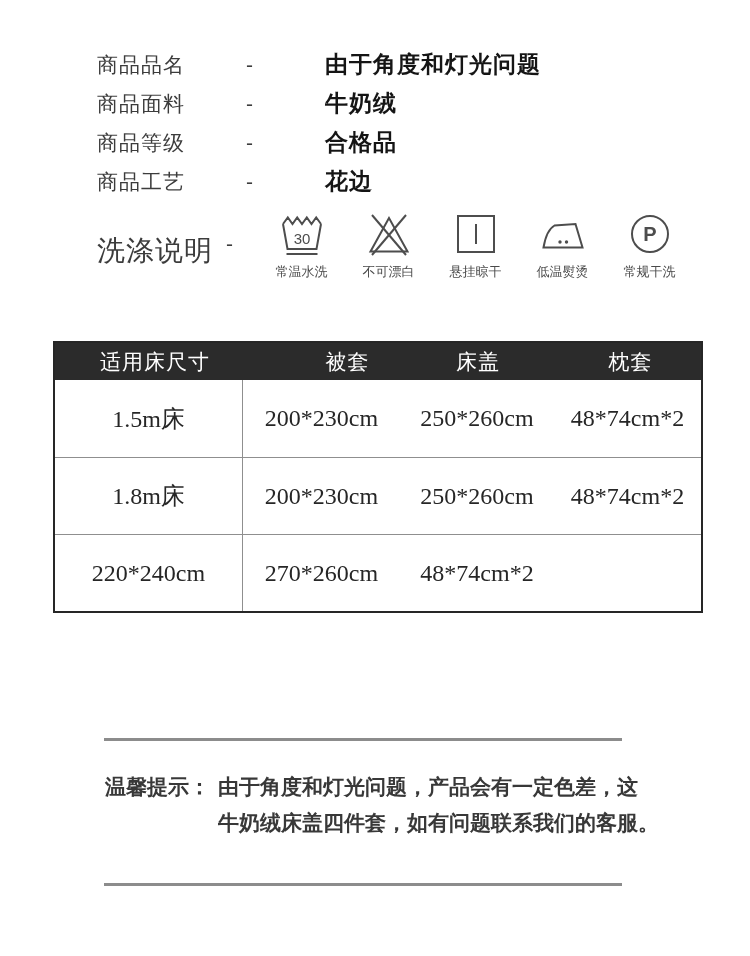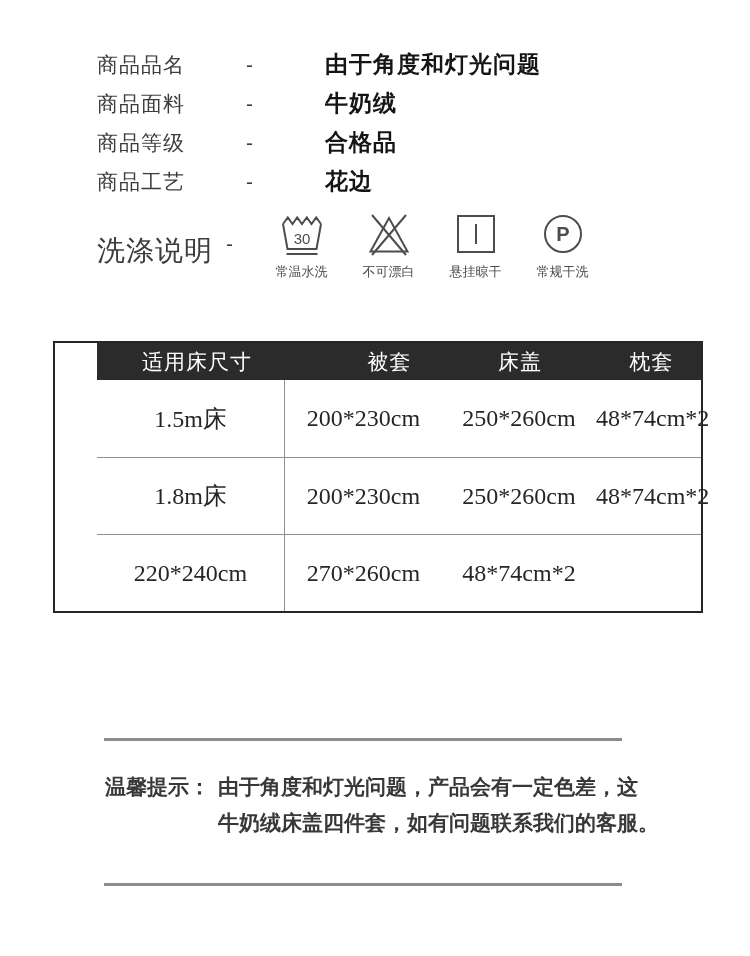--- a/index.html
+++ b/index.html
@@ -27,21 +27,21 @@
   }
   .wash-dash { position:absolute; left:226px; top:232px; font-size:21px; color:#3c3c3c; }
   .wash-icons { position:absolute; left:258px; top:211px; display:flex; }
   .wash-item { width:87px; display:flex; flex-direction:column; align-items:center; }
   .wash-item svg { width:46px; height:46px; }
   .wash-item svg .ln { fill:none; stroke:#4d4d4d; stroke-width:2; stroke-linejoin:miter; }
   .wash-item svg text { fill:#4d4d4d; }
   .wash-cap { margin-top:6px; font-size:13px; color:#4a4a4a; }
 
   
-  .size-table { position:absolute; left:53px; top:341px; width:650px; border:2px solid #262626;padding-left:42px; }
+  .size-table { position:absolute; left:53px; top:341px; width:650px; border:2px solid #262626; }
   .t-head {
     display:grid; grid-template-columns:188px 157px 154px 1fr;
     height:37px; background:#2b2b2b;
   }
   .t-head .cell {
     color:#ffffff; font-size:21px; letter-spacing:1px;
     display:flex; align-items:center; justify-content:center;
   }
   .t-head .cell:nth-child(1){ transform:translateX(6px); }
   .t-head .cell:nth-child(2){ transform:translateX(26px); }
@@ -124,20 +124,28 @@
     </div>
 
     <div class="wash-item">
       <svg viewBox="0 0 46 46">
         <rect class="ln" x="5" y="5" width="36" height="36"></rect>
         <path class="ln" d="M23 13 L23 33"></path>
       </svg>
       <span class="wash-cap">悬挂晾干</span>
     </div>
 
+    <div class="wash-item">
+      <svg viewBox="0 0 46 46">
+        <path class="ln" d="M3.5 36.5 Q6.5 19 14.5 14.5 L35.5 13 L42.5 36.5 Z"></path>
+        <circle cx="20" cy="31" r="1.7" fill="#4d4d4d"></circle>
+        <circle cx="26.5" cy="31" r="1.7" fill="#4d4d4d"></circle>
+      </svg>
+      <span class="wash-cap">低温熨烫</span>
+    </div>
 
     <div class="wash-item">
       <svg viewBox="0 0 46 46">
         <circle class="ln" cx="23" cy="23" r="18"></circle>
         <text x="23" y="30" text-anchor="middle" font-size="20" font-weight="600" font-family="Liberation Sans, sans-serif">P</text>
       </svg>
       <span class="wash-cap">常规干洗</span>
     </div>
 
   </div>

